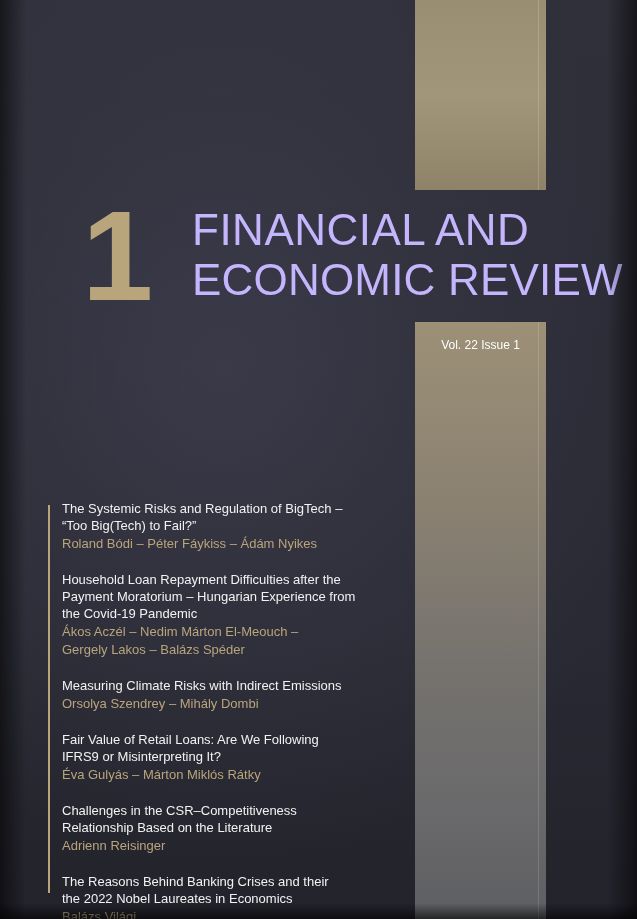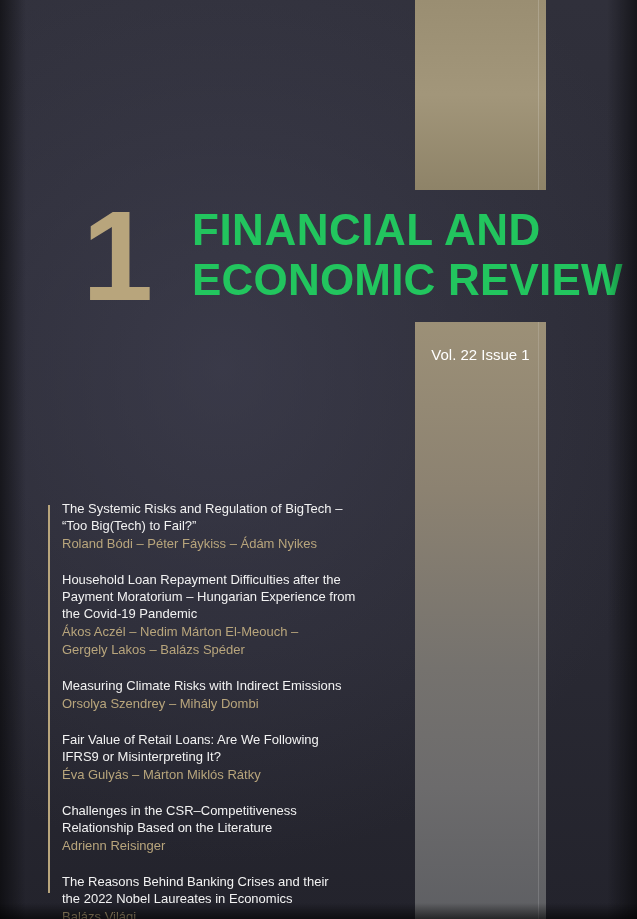--- a/index.html
+++ b/index.html
@@ -93,47 +93,47 @@
   
   .title-block {
     position: absolute;
     left: 192px;
     top: 205px;
     width: 380px;
   }
   .title-line {
     font-size: 44px;
     line-height: 50px;
-    font-weight: 700;
+    font-weight: 400;
     letter-spacing: 0.5px;
-    color: #22c55e;
+    color: #c4b5fd;
     white-space: nowrap;
   }
   .title-line.second {
     letter-spacing: 0.2px;
   }
 
   
   .date-block {
     position: absolute;
     left: 415px;
     top: 330px;
     width: 131px;
     text-align: center;
   }
   .date-main {
     font-size: 19px;
     color: #ffffff;
     line-height: 24px;
   }
   .date-sub {
-    font-size: 15px;
+    font-size: 12px;
     color: #ffffff;
     line-height: 14px;
-    margin-top: 18px;
+    margin-top: 8px;
   }
 
   
   .contents {
     position: absolute;
     left: 48px;
     top: 500px;
     width: 340px;
   }
   .contents-rule {

